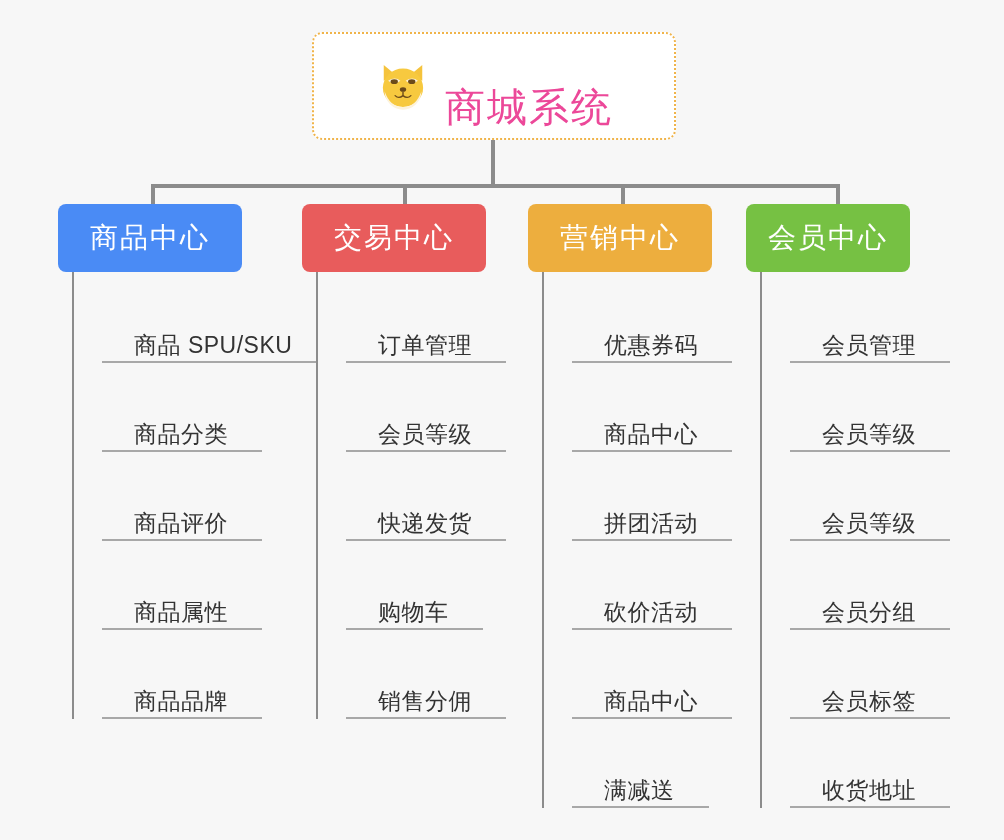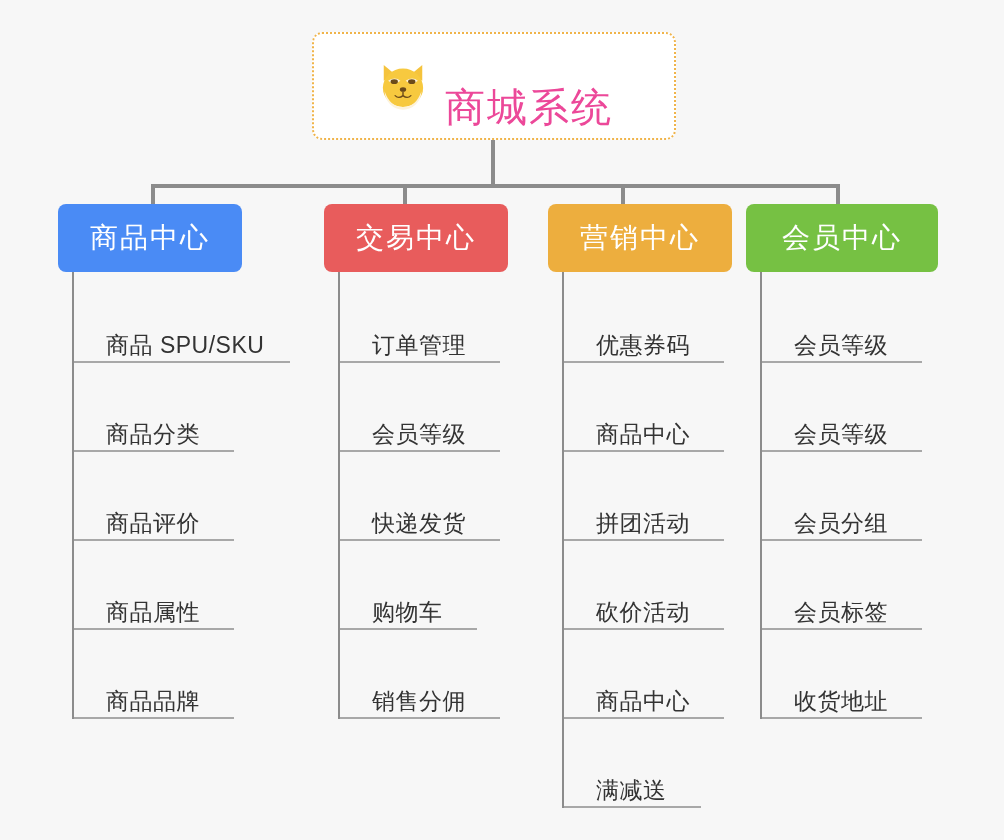--- a/index.html
+++ b/index.html
@@ -87,45 +87,46 @@
     padding-top: 2px;
   }
   .child-item {
     position: relative;
     height: 89px;
     box-sizing: border-box;
     display: flex;
     align-items: flex-end;
     padding-left: 32px;
     padding-bottom: 6px;
+    margin-left: 28px;
   }
   .child-item .rule {
     position: absolute;
     left: 0;
     bottom: 0;
     height: 2px;
     background: #a8a8a8;
   }
   .child-label {
     font-size: 23px;
     color: #333333;
     line-height: 1;
     white-space: nowrap;
     letter-spacing: 0.5px;
   }
 
   
   .col-0 { left: 58px;  width: 250px; }
   .col-0 .cat-box { width: 184px; background: #4a8bf5; }
-  .col-1 { left: 324px; width: 220px; }
+  .col-1 { left: 302px; width: 220px; }
   .col-1 .cat-box { width: 184px; background: #e85c5c; }
-  .col-2 { left: 548px; width: 220px; }
+  .col-2 { left: 528px; width: 220px; }
   .col-2 .cat-box { width: 184px; background: #edae3e; }
   .col-3 { left: 746px; width: 220px; }
-  .col-3 .cat-box { width: 192px; background: #76c143; }
+  .col-3 .cat-box { width: 164px; background: #76c143; }
 </style>
 </head>
 <body style="background: rgb(247, 247, 247);">
 
 <div id="diagram">
 
   <div class="root-node" style="border-color: rgb(240, 180, 74); background: rgb(255, 255, 255);">
     <svg class="root-icon" viewBox="0 0 64 64" aria-hidden="true">
 
       <path d="M10 8 L10 26 L22 18 Z" fill="#f5c33c"></path>
@@ -243,20 +244,24 @@
     </div>
   </div>
 
   <div class="column col-3">
     <div class="cat-box" style="background: rgb(118, 193, 67);">
       <span class="cat-label">会员中心</span>
     </div>
     <div class="children">
       <div class="child-item">
           <span class="rule" style="width:160px;"></span>
+          <span class="child-label">会员管理</span>
+        </div>
+      <div class="child-item">
+          <span class="rule" style="width:160px;"></span>
           <span class="child-label">会员等级</span>
         </div>
       <div class="child-item">
           <span class="rule" style="width:160px;"></span>
           <span class="child-label">会员等级</span>
         </div>
       <div class="child-item">
           <span class="rule" style="width:160px;"></span>
           <span class="child-label">会员分组</span>
         </div>

